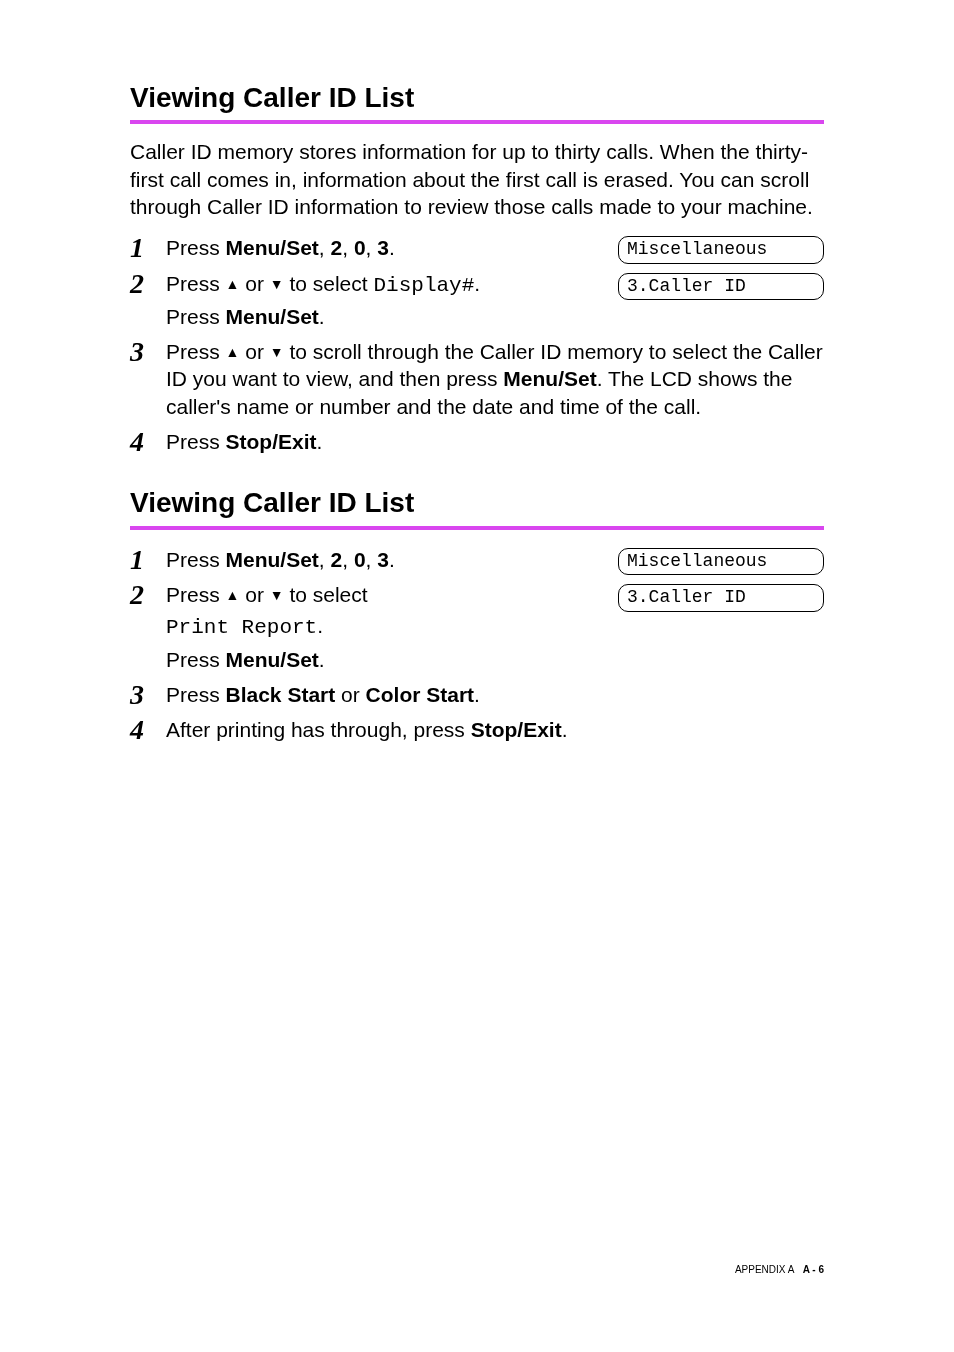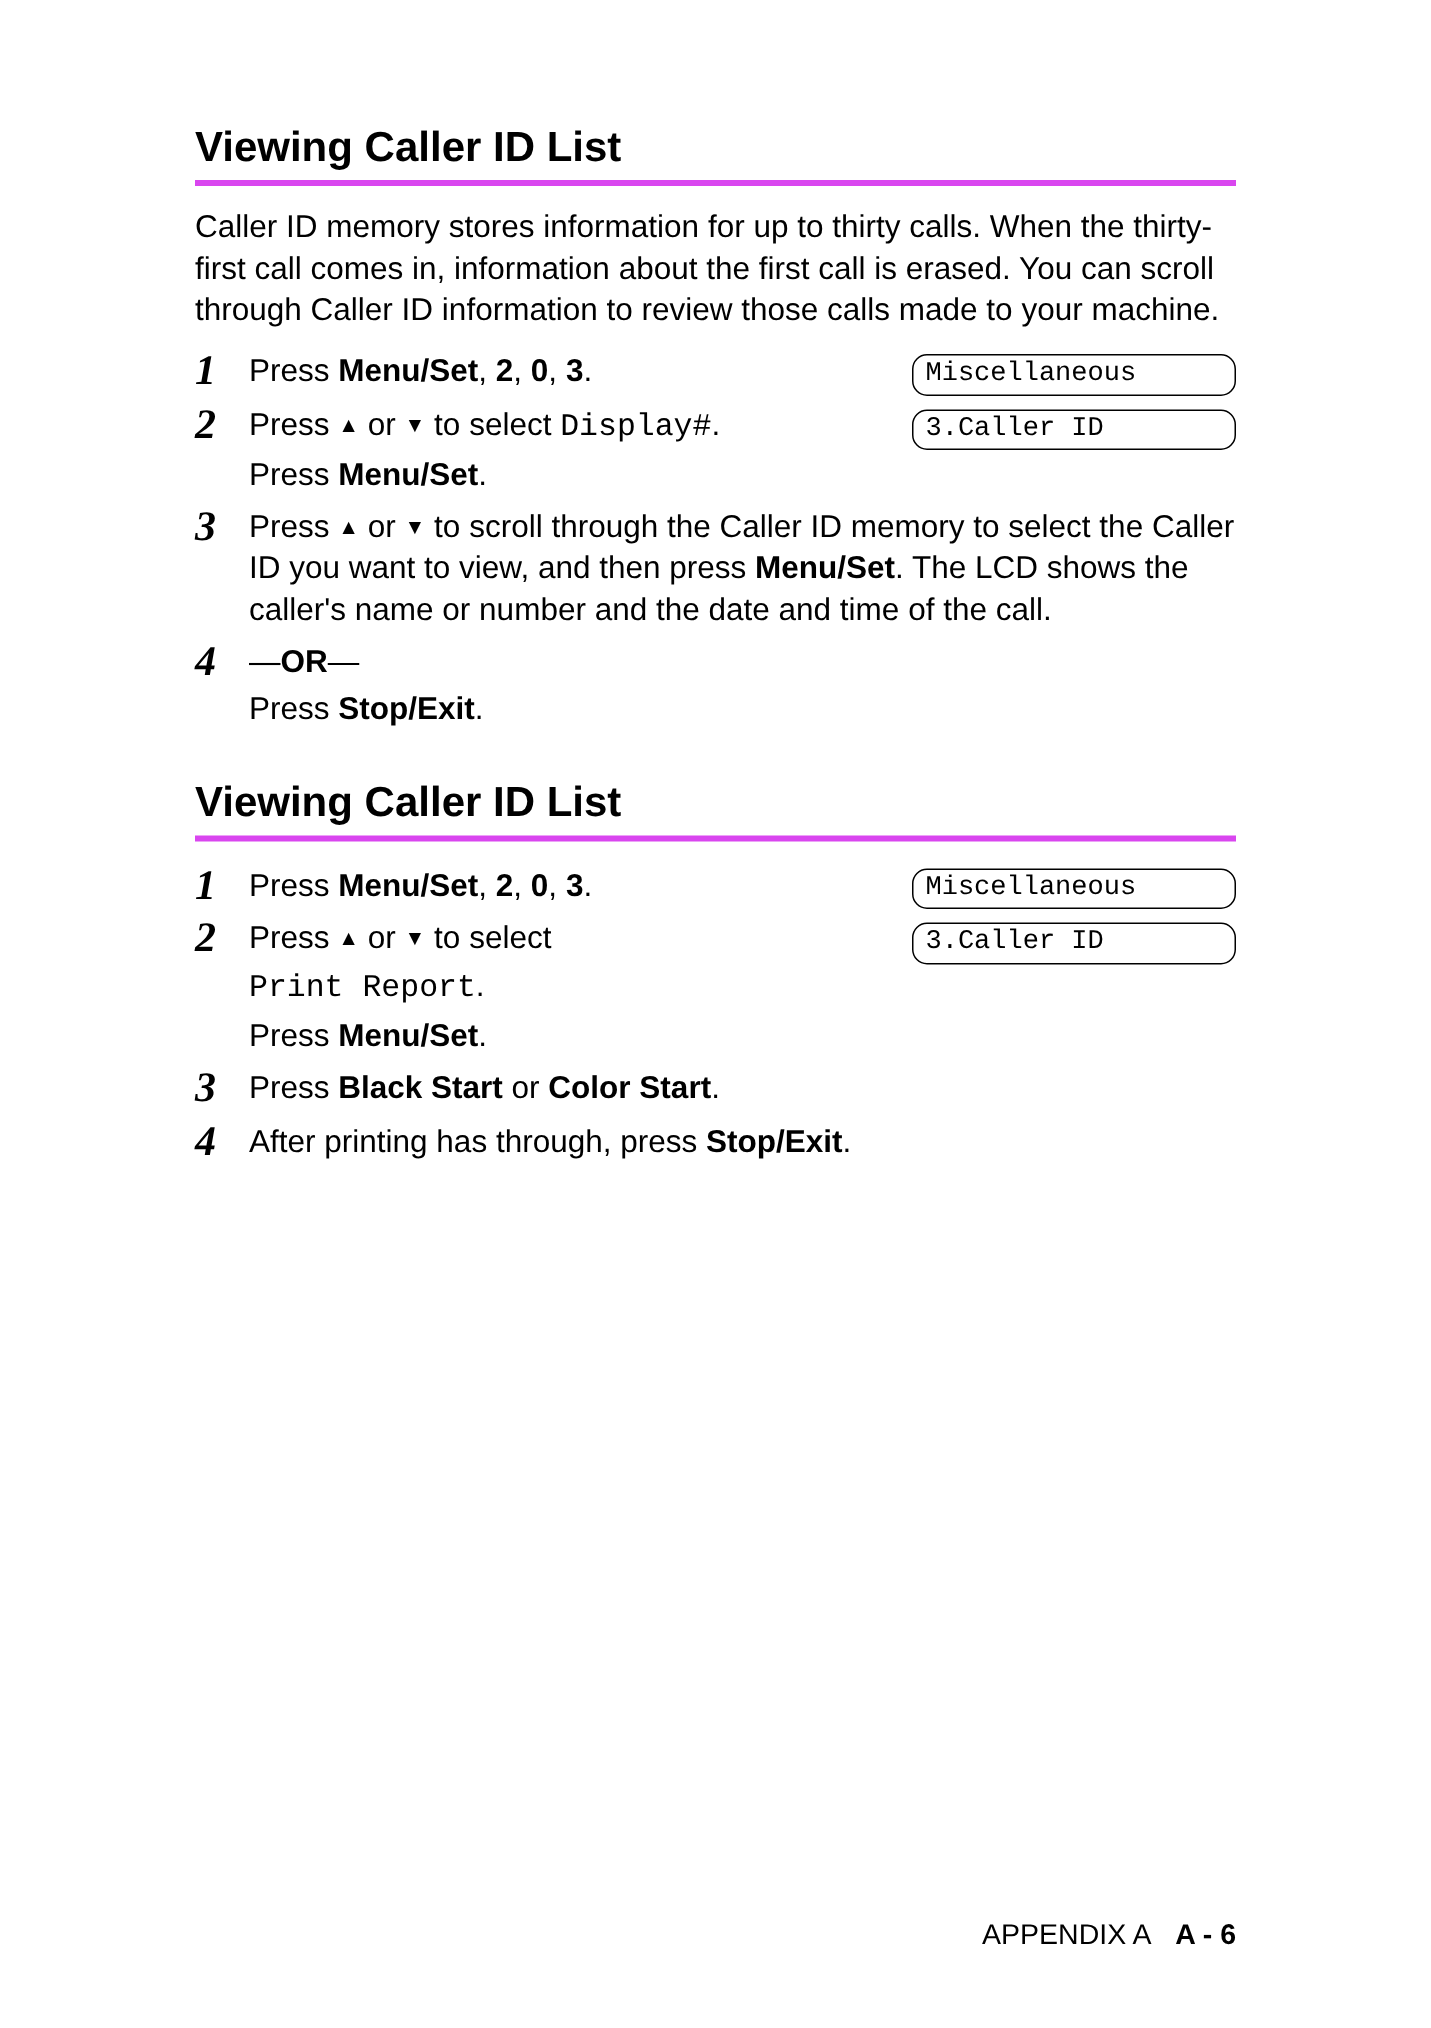--- a/index.html
+++ b/index.html
@@ -59,32 +59,32 @@
   .lcd-stack {
     float: right;
     margin-left: 18px;
     margin-top: 4px;
   }
   .lcd {
     border: 1.5px solid #000;
     border-radius: 10px;
     font-family: "Courier New", monospace;
     font-size: 18px;
-    padding: 1px 24px 1px 8px;
+    padding: 1px 14px 1px 8px;
     margin-bottom: 9px;
     width: 182px;
     white-space: nowrap;
     overflow: hidden;
   }
   .clear { clear: both; }
   .footer {
     position: absolute;
-    bottom: 48px;
+    bottom: 76px;
     right: 130px;
-    font-size: 19px;
+    font-size: 10px;
   }
   .footer .pg { font-weight: bold; }
 </style>
 </head>
 <body>
 
 <div class="section-title">Viewing Caller ID List</div>
 
 <div class="intro">Caller ID memory stores information for up to thirty calls. When the thirty-first call comes in, information about the first call is erased. You can scroll through Caller ID information to review those calls made to your machine.</div>
 
@@ -121,23 +121,20 @@
   <div class="step-body">
     <p>
       <span>Press </span><span class="tri">▲</span><span> or </span><span class="tri">▼</span><span> to scroll through the Caller ID memory to select the Caller ID you want to view, and then press </span><span class="bold">Menu/Set</span><span>. The LCD shows the caller's name or number and the date and time of the call.</span>
     </p>
   </div>
 </div>
 
 <div class="step-row">
   <div class="step-num">4</div>
   <div class="step-body">
-    <p>
-      <span>—</span><span class="bold">OR</span><span>—</span>
-    </p>
     <p>
       <span>Press </span><span class="bold">Stop/Exit</span><span>.</span>
     </p>
   </div>
 </div>
 
 <div class="section-title second">Viewing Caller ID List</div>
 
 <div class="lcd-stack">
   <div class="lcd">Miscellaneous</div>

